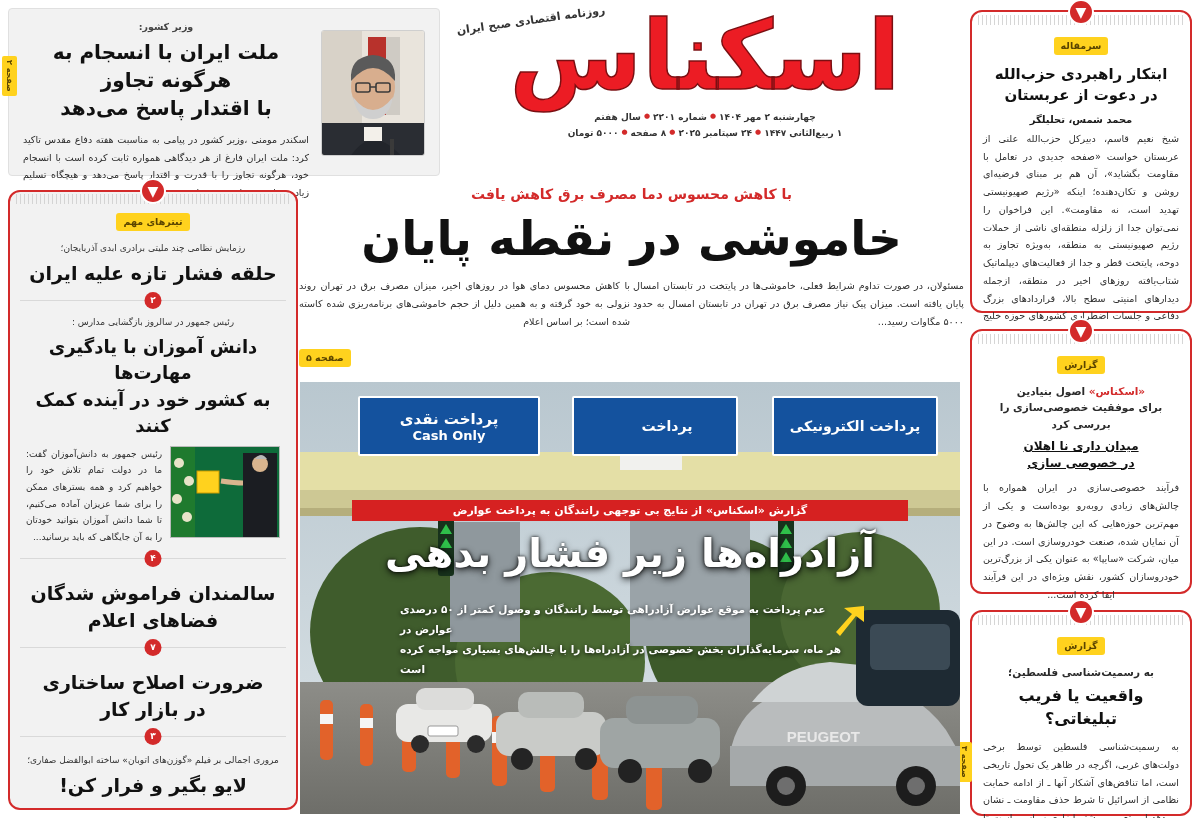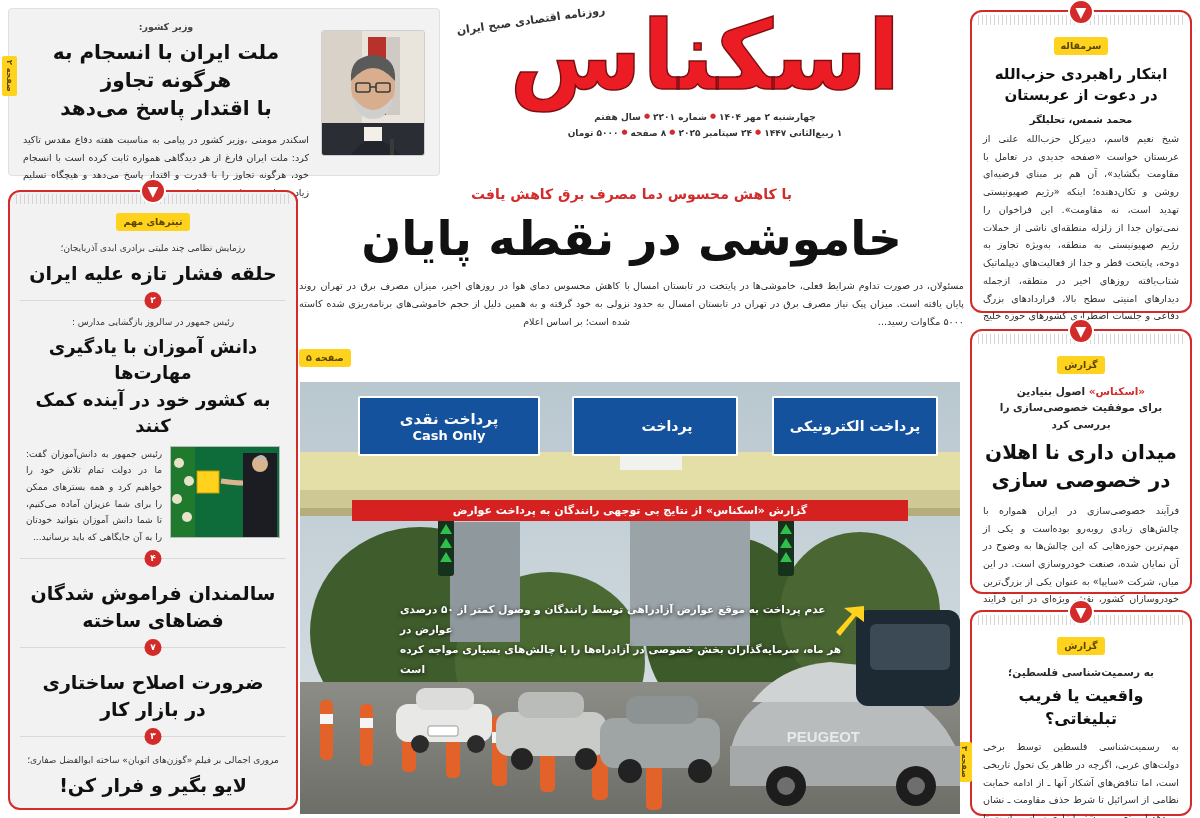--- a/index.html
+++ b/index.html
@@ -214,21 +214,21 @@
       <div class="arrow-badge" style="top:-13px; right:50%; transform:translateX(50%);">▼</div>
       <div style="text-align:center; margin-top:6px;">
         <span class="ybadge">گزارش</span>
       </div>
       <div class="kicker" style="margin-top:9px;">
         <div>
           <span class="kicker-red">«اسکناس»</span><span> اصول بنیادین</span>
         </div>
         <div>برای موفقیت خصوصی‌سازی را بررسی کرد</div>
       </div>
-      <div class="hl" style="font-size:20px; margin-top:6px;">
+      <div class="hl" style="font-size:12px; margin-top:6px;text-decoration:underline;">
         <div>میدان داری نا اهلان</div>
         <div>در خصوصی سازی</div>
       </div>
       <div class="body-txt" style="margin-top:8px;">فرآیند خصوصی‌سازی در ایران همواره با چالش‌های زیادی رو‌به‌رو بوده‌است و یکی از مهم‌ترین حوزه‌هایی که این چالش‌ها به وضوح در آن نمایان شده، صنعت خودروسازی است. در این میان، شرکت «سایپا» به عنوان یکی از بزرگ‌ترین خودروسازان کشور، نقش ویژه‌ای در این فرآیند ایفا کرده است...</div>
       <div class="readmore">صفحه ۶ را بخوانید</div>
     </div>
 
     <div class="card lc-card" style="height:206px;">
       <div class="card-hatch"></div>
       <div class="arrow-badge" style="top:-13px; right:50%; transform:translateX(50%);">▼</div>
@@ -407,20 +407,21 @@
       </div>
       <div class="sign" style="right:222px; top:14px; width:166px; height:60px; background:#14529e;padding-left:24px;">
         <span style="font-size:14px;">پرداخت</span>
       </div>
       <div class="sign" style="right:420px; top:14px; width:182px; height:60px;">
         <span style="font-size:15px;">پرداخت نقدی</span>
         <span style="font-size:13px; direction:ltr;">Cash Only</span>
       </div>
 
       <div class="redstrip">گزارش «اسکناس» از نتایج بی توجهی رانندگان به پرداخت عوارض</div>
+      <div class="photo-title">آزادراه‌ها زیر فشار بدهی</div>
       <div class="photo-deck">
         <div>عدم پرداخت به موقع عوارض آزادراهی توسط رانندگان و وصول کمتر از ۵۰ درصدی عوارض در</div>
         <div>هر ماه، سرمایه‌گذاران بخش خصوصی در آزادراه‌ها را با چالش‌های بسیاری مواجه کرده است</div>
       </div>
       <svg class="yarrow" viewBox="0 0 34 34">
         <polygon points="30,2 30,18 22,12 6,32 2,28 18,10 10,4" fill="#ffd21e"></polygon>
       </svg>
     </div>
   </div>
 
@@ -463,21 +464,21 @@
             <path d="M86 12 q6 -8 12 0" fill="#b8b8b8"></path>
           </svg>
         </div>
       </div>
     </div>
 
     <div class="hl-item hl-sep" style="padding-top:16px;">
       <div class="num-badge">۴</div>
       <div class="hl-title" style="font-size:19px;">
         <div>سالمندان فراموش شدگان</div>
-        <div>فضاهای ساخته</div>
+        <div>فضاهای اعلام</div>
       </div>
     </div>
 
     <div class="hl-item hl-sep" style="padding-top:16px;">
       <div class="num-badge">۷</div>
       <div class="hl-title" style="font-size:19px;">
         <div>ضرورت اصلاح ساختاری</div>
         <div>در بازار کار</div>
       </div>
     </div>

